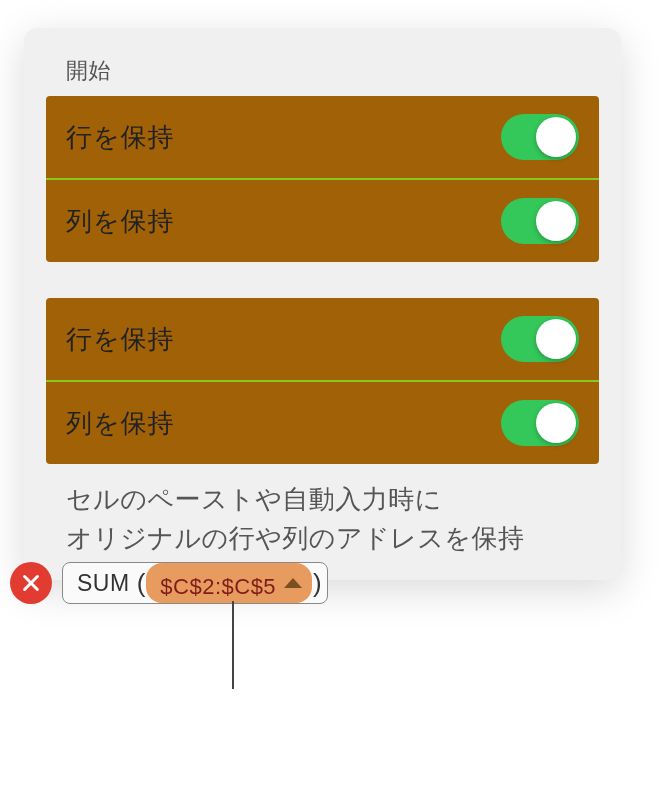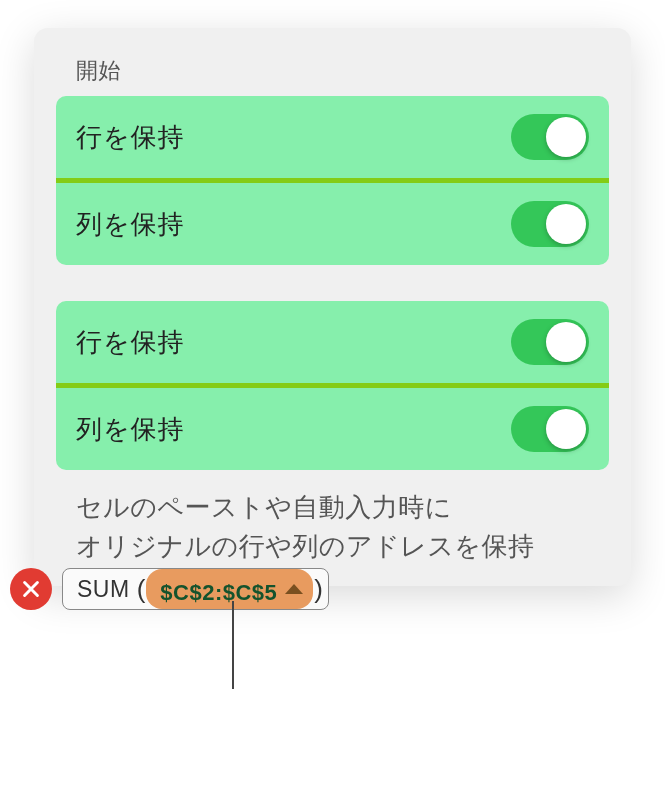--- a/index.html
+++ b/index.html
@@ -10,47 +10,48 @@
     body {
       width: 665px;
       height: 793px;
       background: #ffffff;
       font-family: -apple-system, BlinkMacSystemFont, "Hiragino Sans", sans-serif;
       position: relative;
     }
     .popover {
       position: absolute;
       top: 28px;
-      left: 34px;
+      left: 24px;
       width: 597px;
       background: #f0f0f0;
       border-radius: 14px;
       box-shadow: 0 10px 40px rgba(0,0,0,0.15);
       padding: 24px 22px 20px 22px;
+      font-family: Liberation Mono, monospace;
     }
     .section-header {
       font-size: 22px;
       color: #555;
       padding: 4px 20px 10px 20px;
       letter-spacing: 0.5px;
     }
     .section-group {
-      background: #86efac;
-      border-radius: 10px;
+      background: #a16207;
+      border-radius: 4px;
       overflow: hidden;
     }
     .row {
       display: flex;
       align-items: center;
       justify-content: space-between;
       padding: 18px 20px;
       min-height: 72px;
     }
     .row + .row {
-      border-top: 5px solid #84cc16;
+      border-top: 2px solid #84cc16;
     }
     .row-label {
       font-size: 26px;
       color: #222;
       letter-spacing: 1px;
     }
     .toggle {
       position: relative;
       width: 78px;
       height: 46px;
@@ -89,21 +90,21 @@
       border-top: 14px solid #f0f0f0;
       filter: drop-shadow(0 3px 2px rgba(0,0,0,0.08));
     }
     .formula-bar {
       position: absolute;
       top: 562px;
       left: 10px;
       width: 645px;
       height: 48px;
       display: flex;
-      align-items: flex-end;
+      align-items: flex-start;
       gap: 10px;
     }
     .cancel-btn {
       width: 42px;
       height: 42px;
       border-radius: 50%;
       background: #e13b32;
       display: flex;
       align-items: center;
       justify-content: center;
@@ -141,22 +142,22 @@
       display: flex;
       align-items: center;
       background: #e89b5f;
       border-radius: 16px;
       padding: 3px 10px 3px 14px;
       gap: 8px;
       cursor: pointer;
     }
     .range-text {
       font-size: 22px;
-      color: #14532d;
-      font-weight: 700;
+      color: #7f1d1d;
+      font-weight: 400;
       letter-spacing: 0.5px;
       margin-top: 8px;
     }
     .range-arrow {
       width: 0;
       height: 0;
       border-left: 9px solid transparent;
       border-right: 9px solid transparent;
       border-bottom: 10px solid #7a5020;
     }

